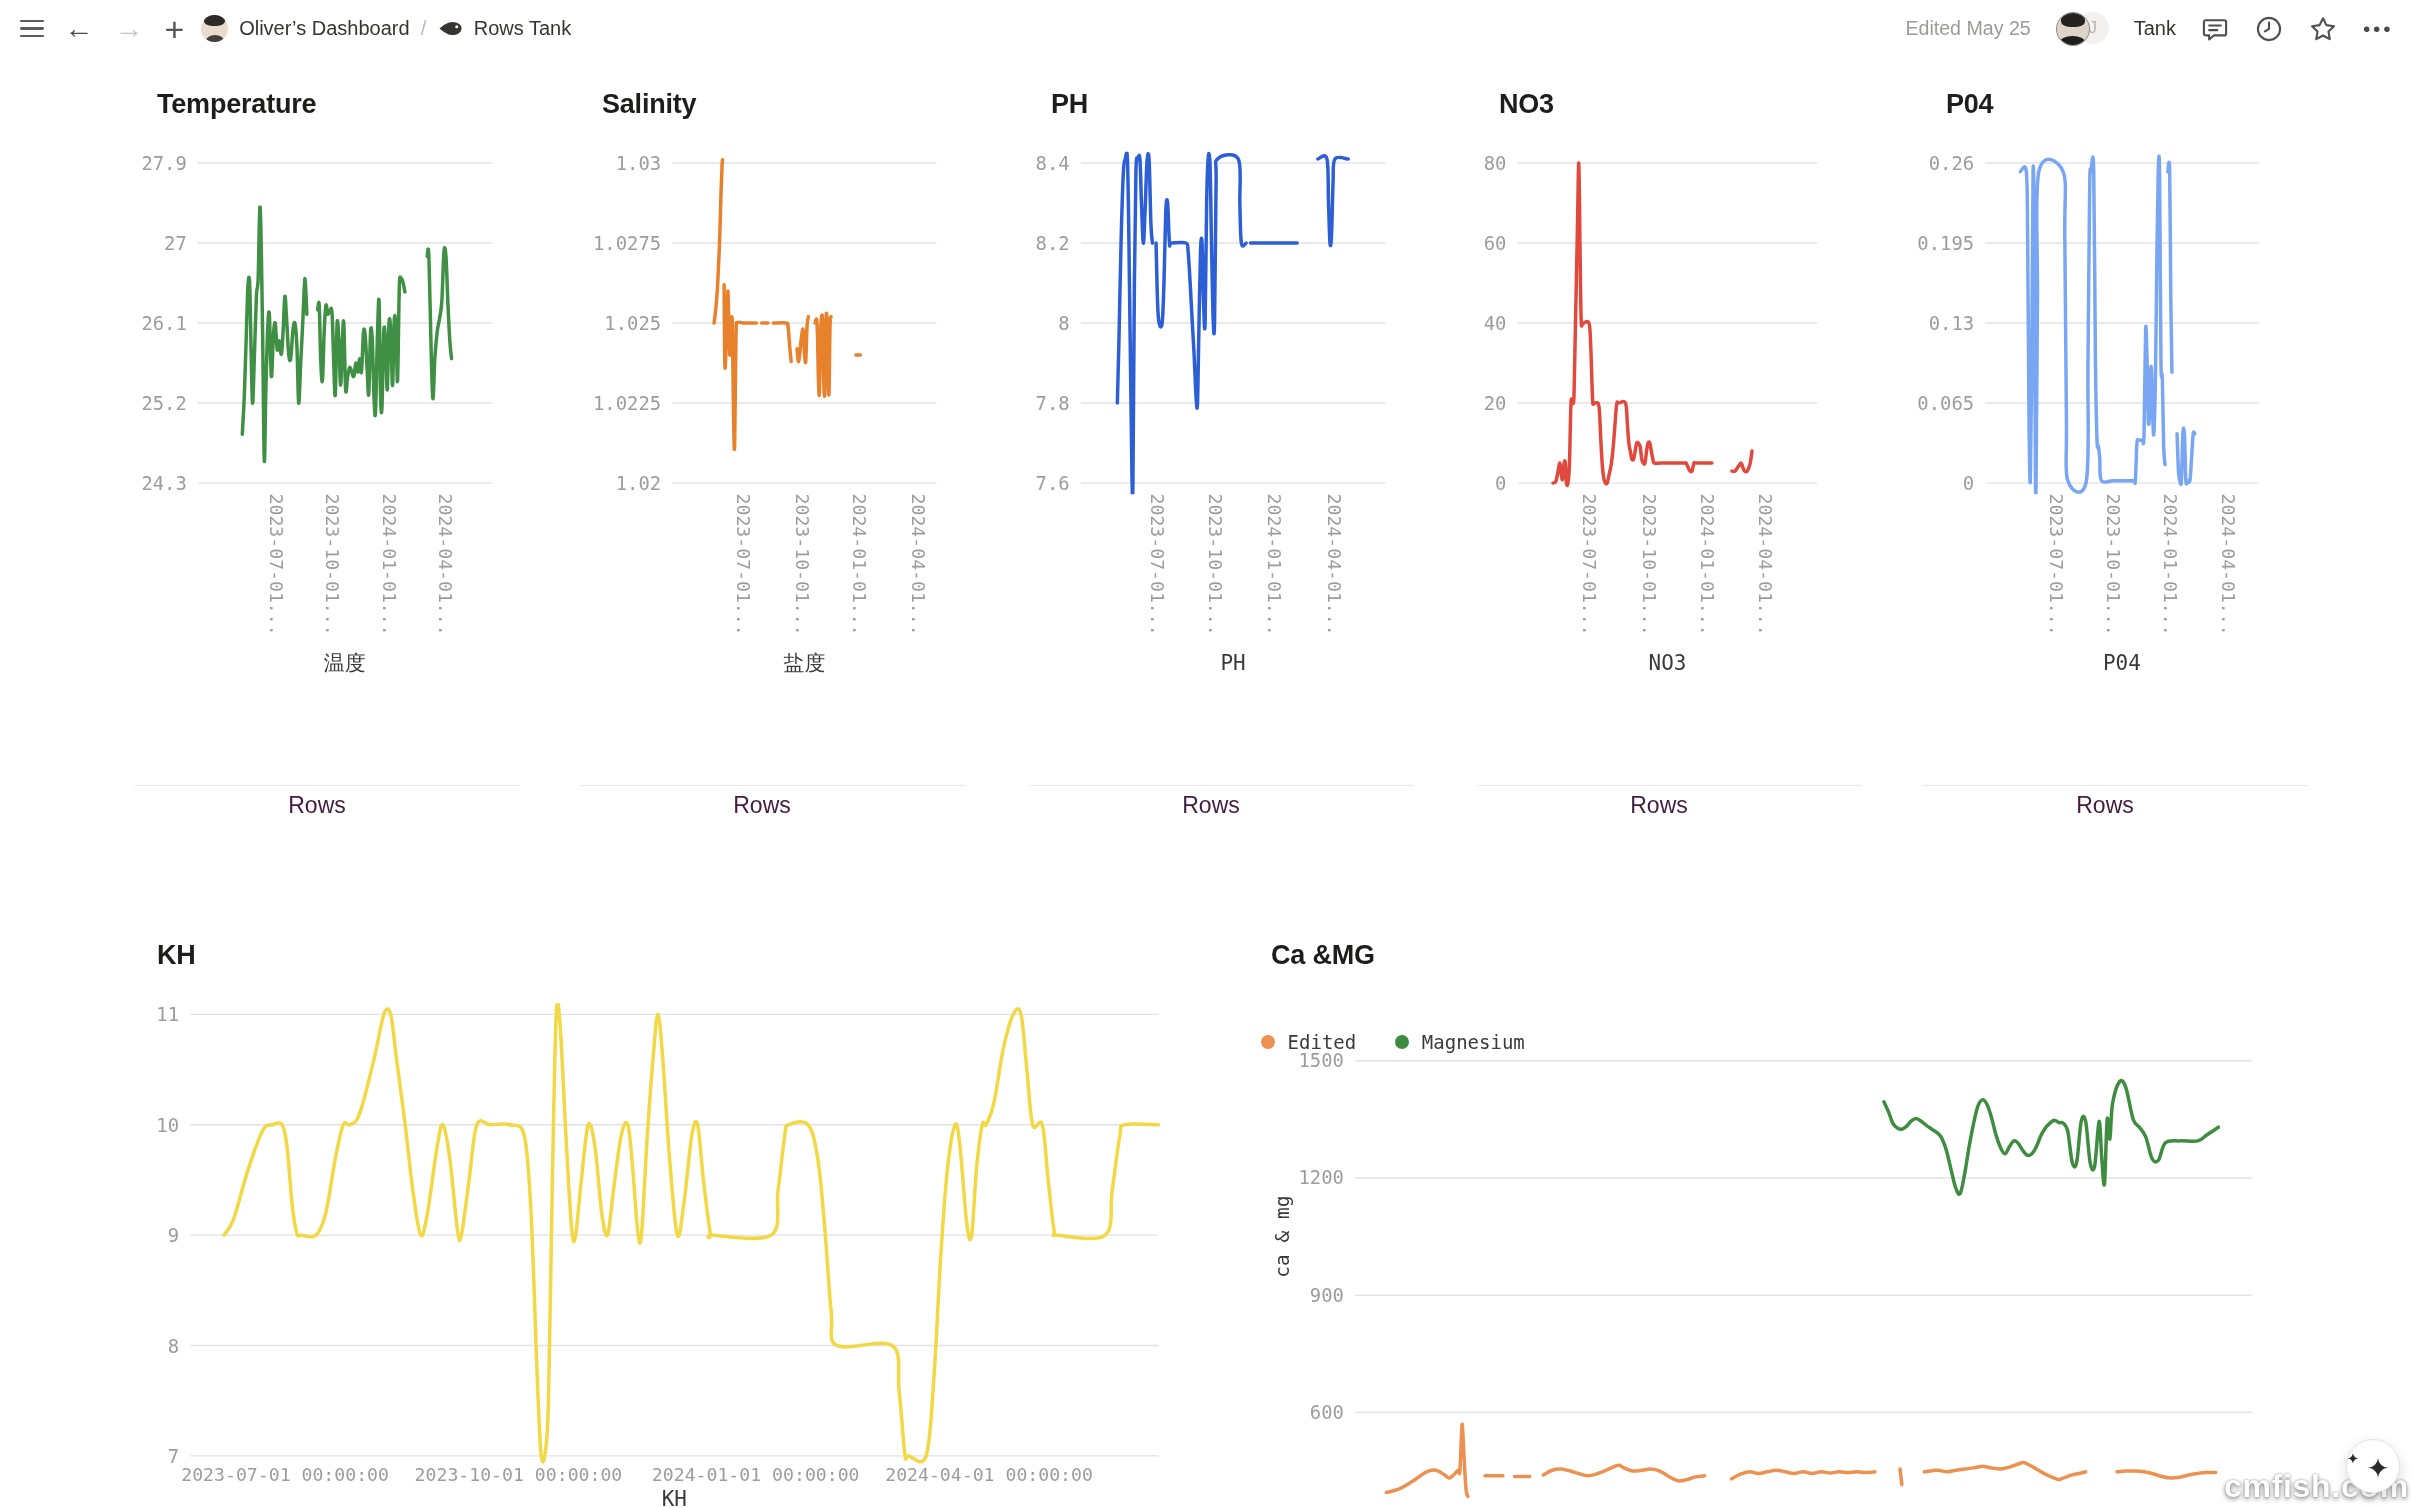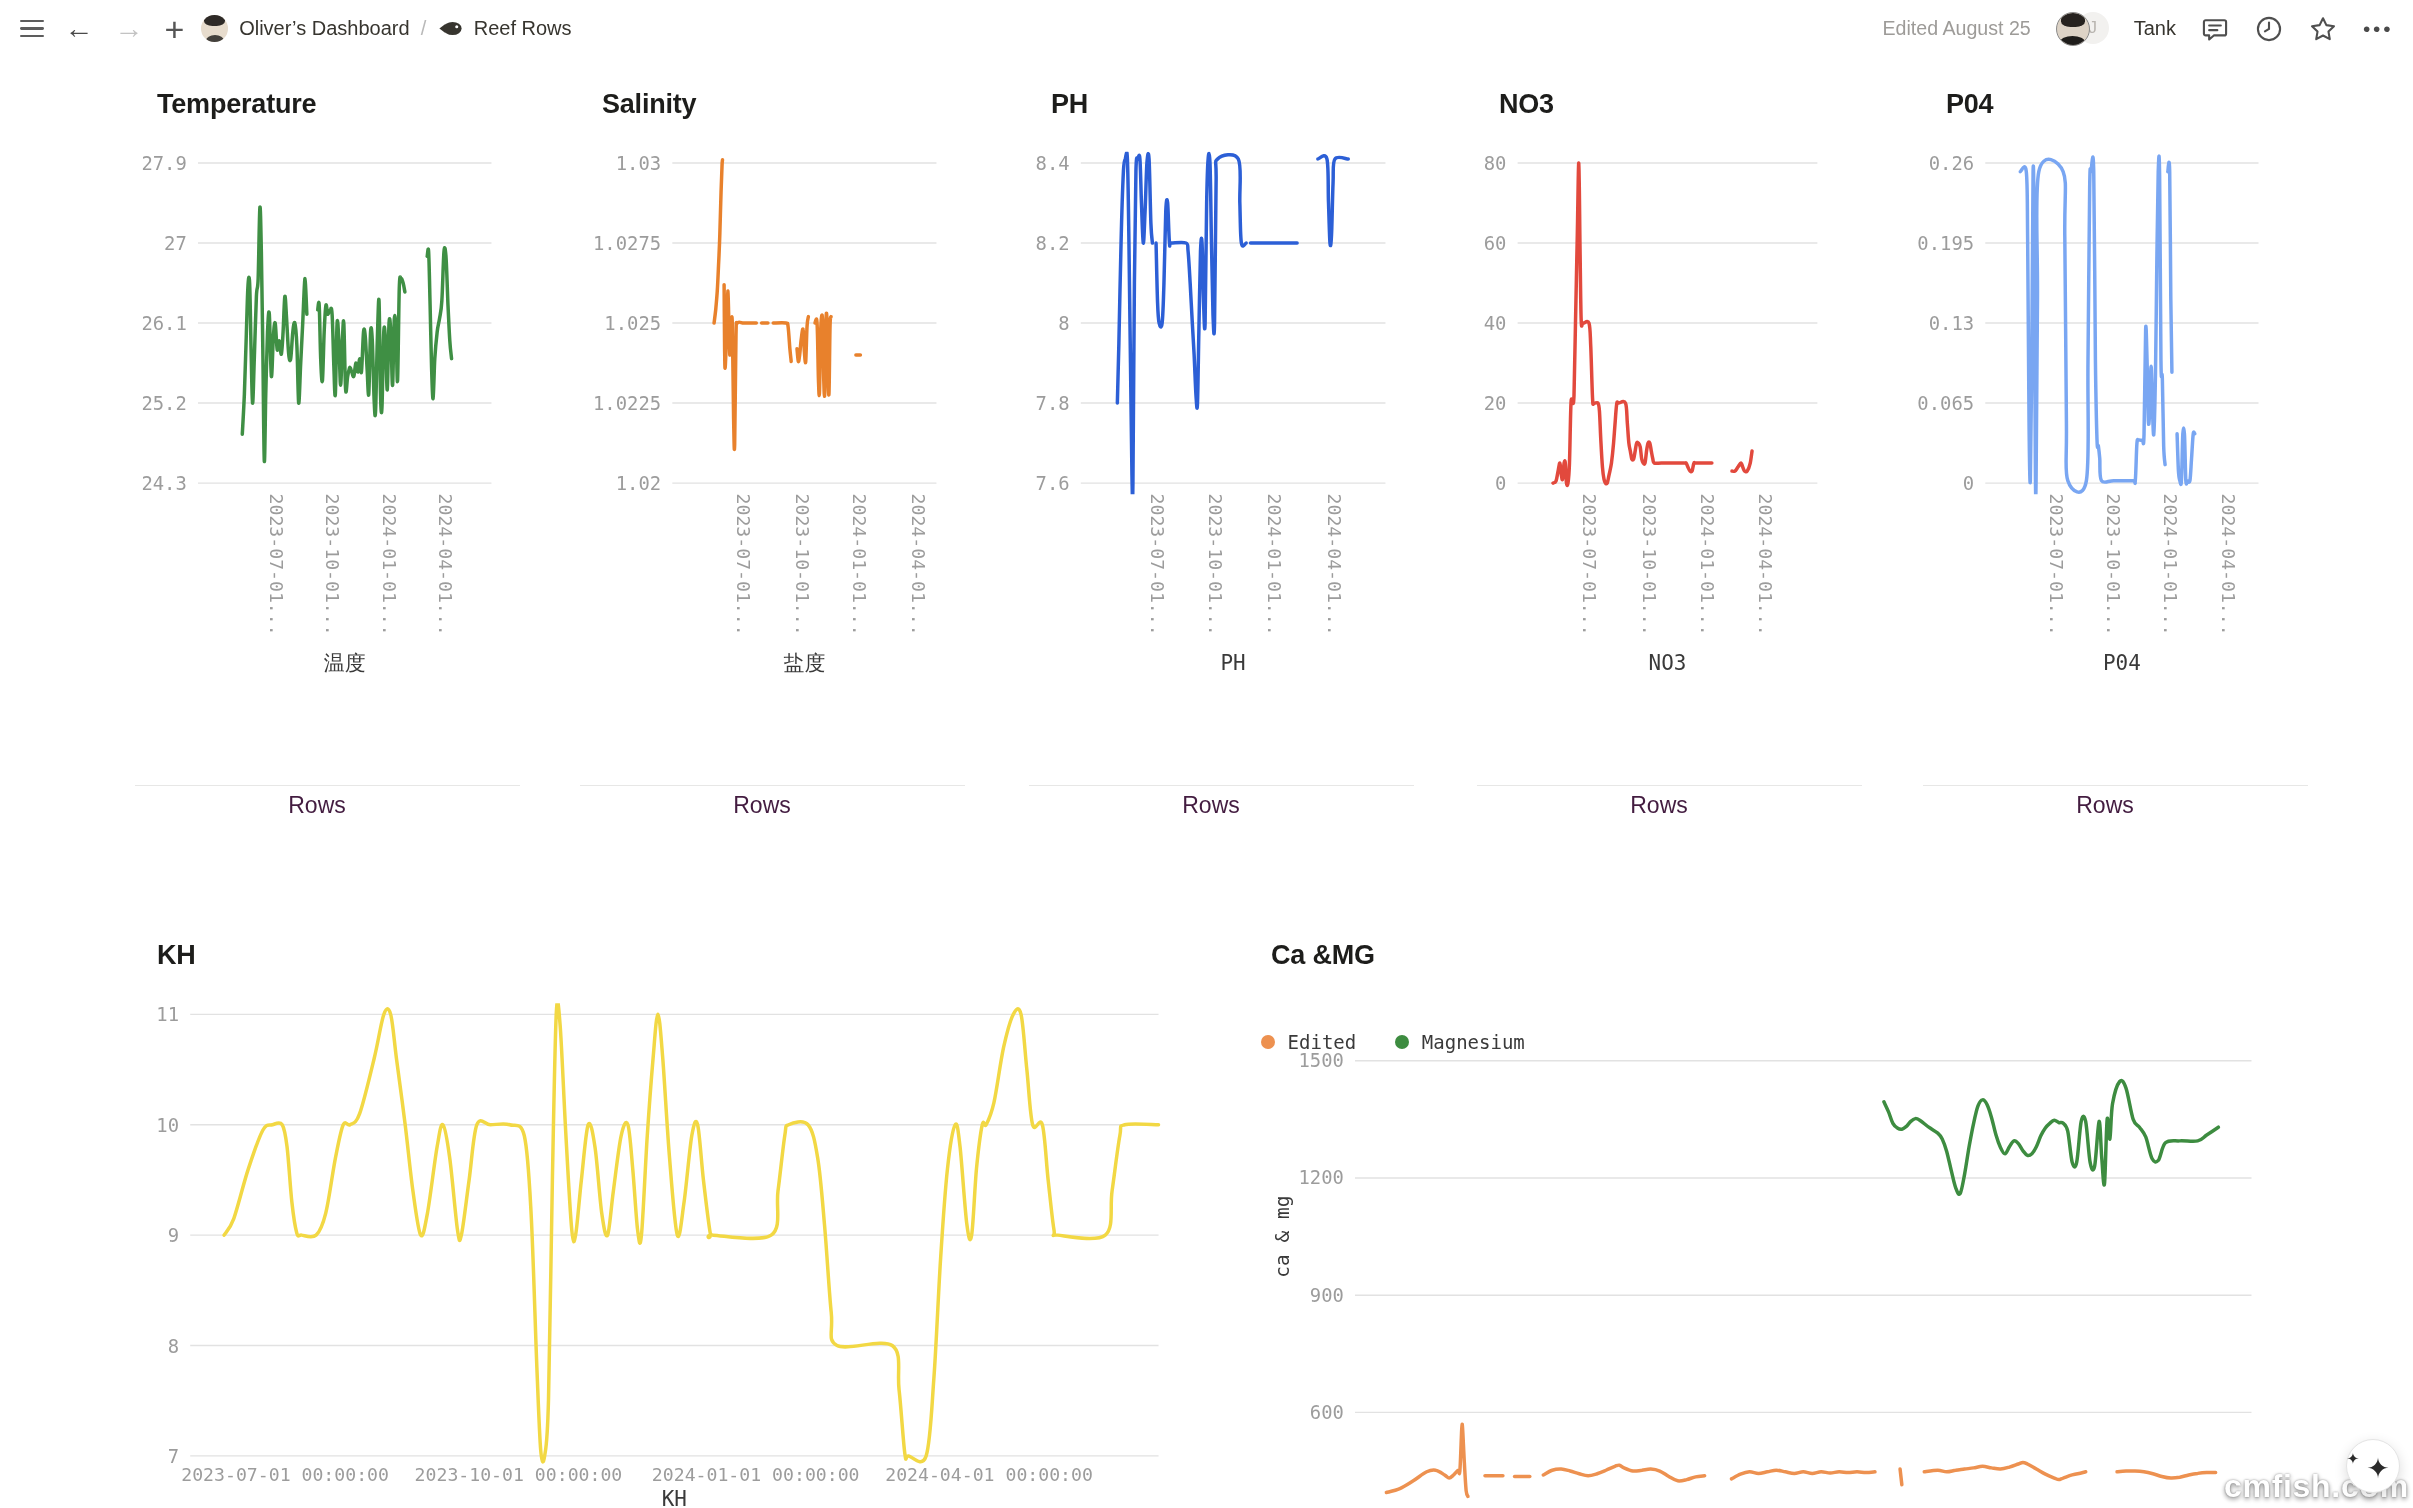--- a/index.html
+++ b/index.html
@@ -74,24 +74,24 @@
         <span class="hair"></span>
         <span class="body"></span>
       </span>
     <span>Oliver’s Dashboard</span>
     <span class="crumb-sep">/</span>
     <svg class="fish-ic" viewBox="0 0 36 30">
       <path d="M2 15 L11 8 L11 22 Z" fill="#37352f"></path>
       <ellipse cx="21" cy="15" rx="13" ry="9.5" fill="#37352f"></ellipse>
       <circle cx="27" cy="12.5" r="2.2" fill="#ffffff"></circle>
     </svg>
-    <span>Reef Rows</span>
+    <span>Rows Tank</span>
   </div>
   <div class="nav-right">
-    <span class="edited">Edited August 25</span>
+    <span class="edited">Edited May 25</span>
     <span class="avatar-stack">
       <span class="avatar-j">J</span>
       <span class="avatar-big">
           <span class="hair"></span>
           <span class="body"></span>
         </span>
     </span>
     <span class="share">Tank</span>
     <span class="tb-icon">
       <svg width="28" height="28" viewBox="0 0 24 24" fill="none" stroke="#4f4f4f" stroke-width="1.8" stroke-linecap="round" stroke-linejoin="round">

